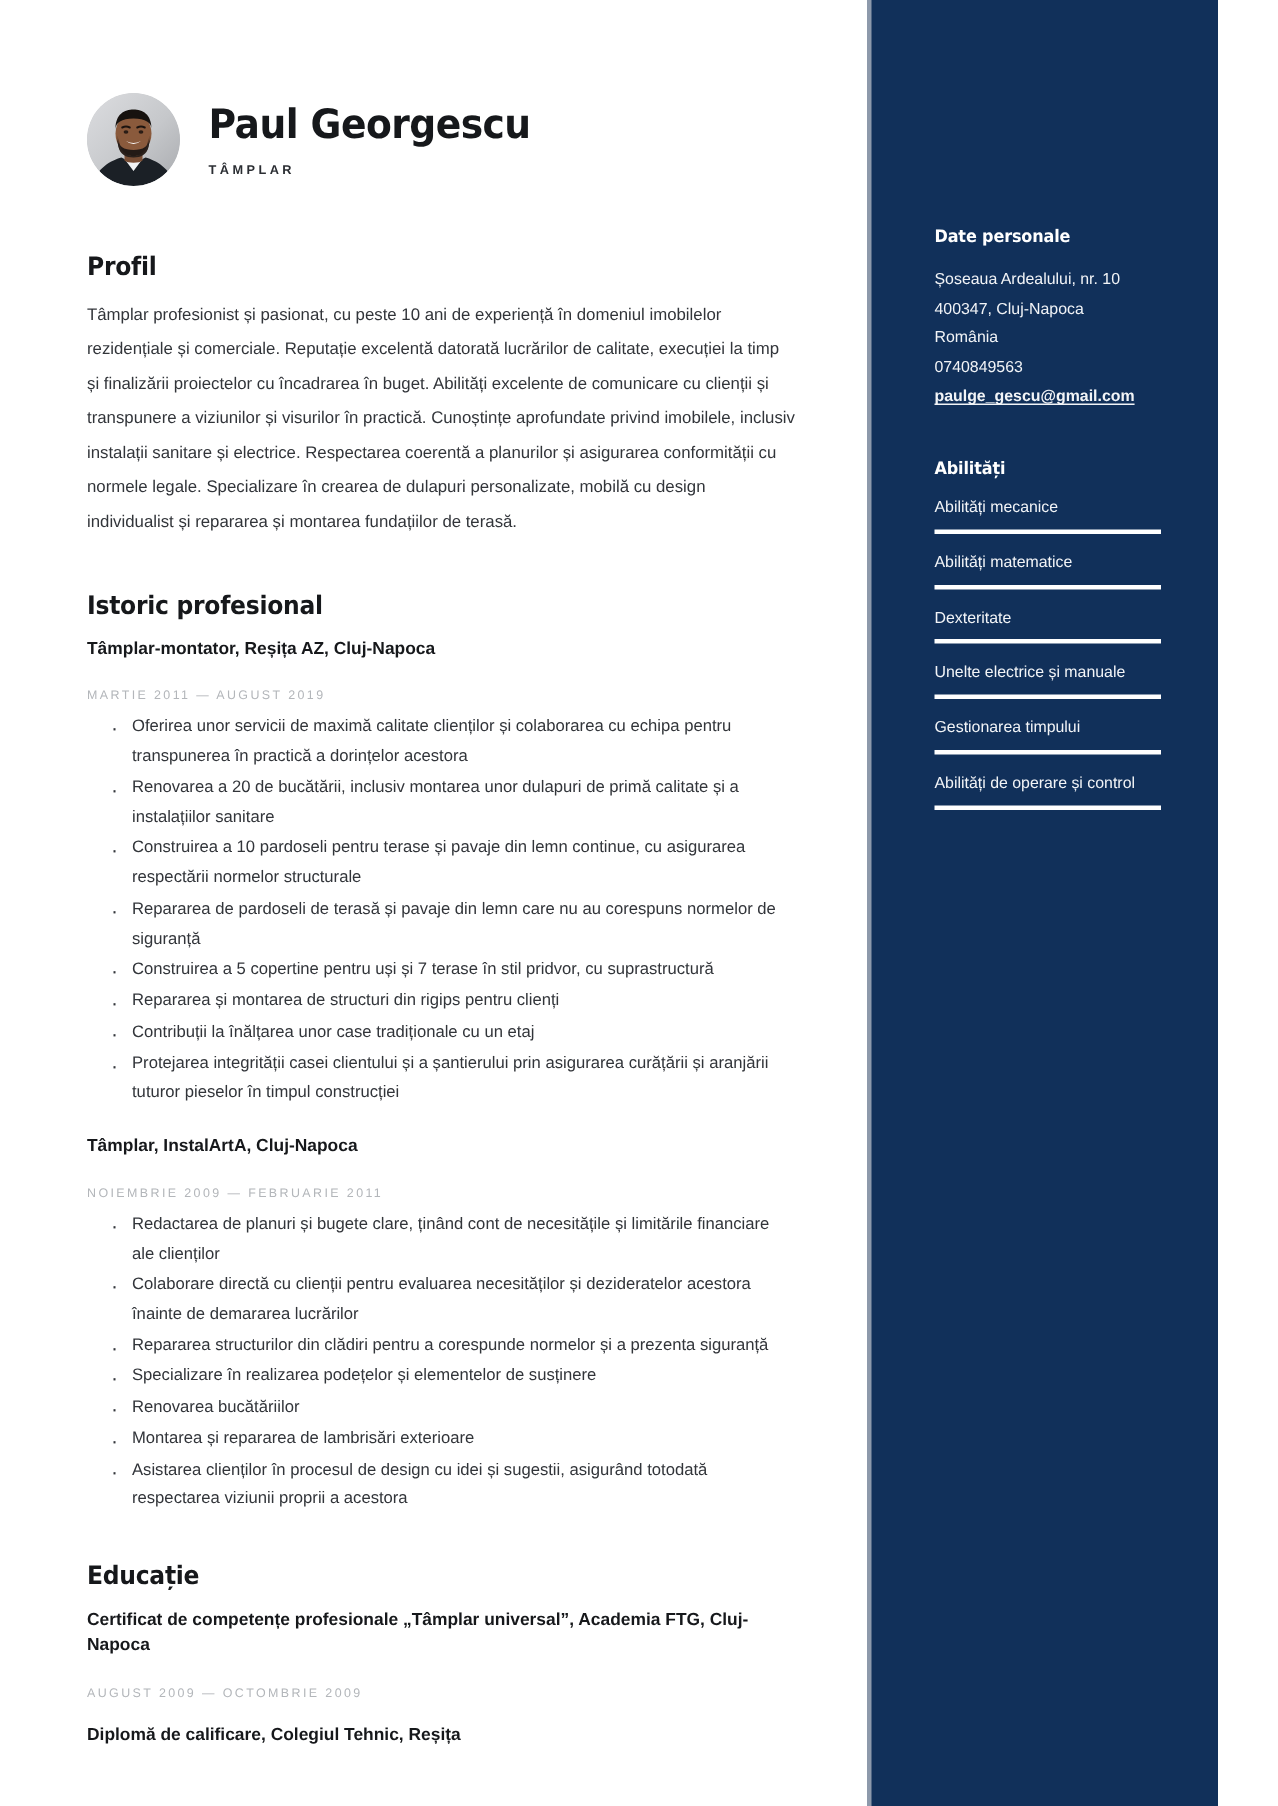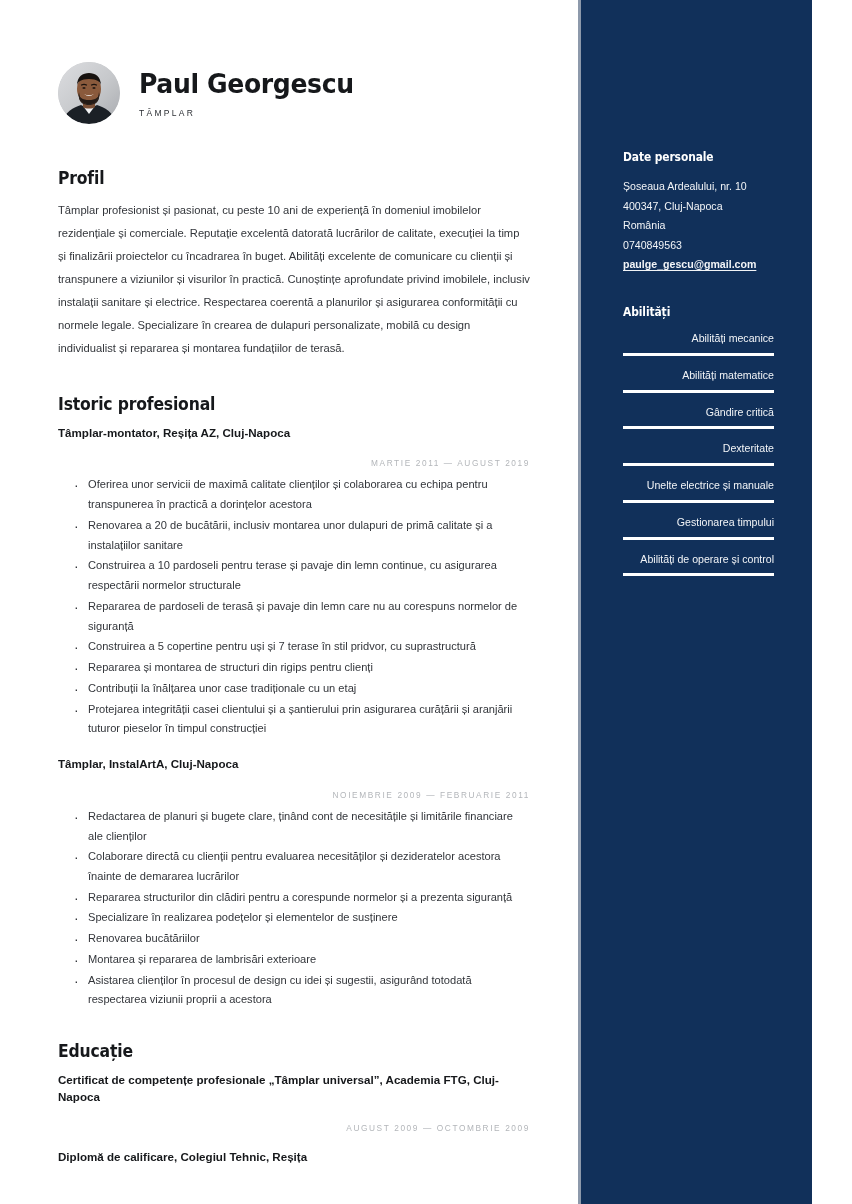--- a/index.html
+++ b/index.html
@@ -59,21 +59,21 @@
     font-weight: 700;
     letter-spacing: -0.4px;
     color: #16181b;
     line-height: 1.05;
     margin: 0 0 9px 0;
     transform: scaleX(0.93);
     transform-origin: left center;
   }
   .job-title {
     font-size: 8.5px;
-    font-weight: 400;
+    font-weight: 700;
     letter-spacing: 2.3px;
     color: #2b2e33;
     text-transform: uppercase;
     margin: 0;
   }
 
   h2.section-title {
     font-family: "DejaVu Sans", sans-serif;
     font-size: 17px;
     font-weight: 700;
@@ -99,21 +99,20 @@
     color: #16181b;
     margin: 0 0 7px 0;
     line-height: 1.45;
   }
   .entry-date {
     font-size: 8.3px;
     letter-spacing: 1.6px;
     color: #b3b6ba;
     text-transform: uppercase;
     margin: 17px 0 7px 0;
-    text-align: right;
   }
   ul.bullets {
     margin: 0 0 17px 0;
     padding: 0 0 0 30px;
     list-style: none;
   }
   ul.bullets li {
     font-size: 11.1px;
     line-height: 1.78;
     color: #32353a;
@@ -166,21 +165,20 @@
     font-weight: bold;
   }
   .side-gap { height: 30px; }
 
   .skill { margin-bottom: 13px; }
   .skill-label {
     font-size: 10.6px;
     color: #f2f4f7;
     margin-bottom: 7px;
     line-height: 1.3;
-    text-align: right;
   }
   .skill-bar-track {
     width: 100%;
     height: 3px;
     background: rgba(255,255,255,0.0);
   }
   .skill-bar-fill {
     height: 3px;
     background: #ffffff;
     width: 100%;
@@ -312,26 +310,20 @@
             <div class="skill-bar-fill" style="width: 100%;"></div>
           </div>
       </div>
       <div class="skill">
         <div class="skill-label">Abilități matematice</div>
         <div class="skill-bar-track">
             <div class="skill-bar-fill" style="width: 100%;"></div>
           </div>
       </div>
       <div class="skill">
-        <div class="skill-label">Gândire critică</div>
-        <div class="skill-bar-track">
-            <div class="skill-bar-fill" style="width: 100%;"></div>
-          </div>
-      </div>
-      <div class="skill">
         <div class="skill-label">Dexteritate</div>
         <div class="skill-bar-track">
             <div class="skill-bar-fill" style="width: 100%;"></div>
           </div>
       </div>
       <div class="skill">
         <div class="skill-label">Unelte electrice și manuale</div>
         <div class="skill-bar-track">
             <div class="skill-bar-fill" style="width: 100%;"></div>
           </div>

